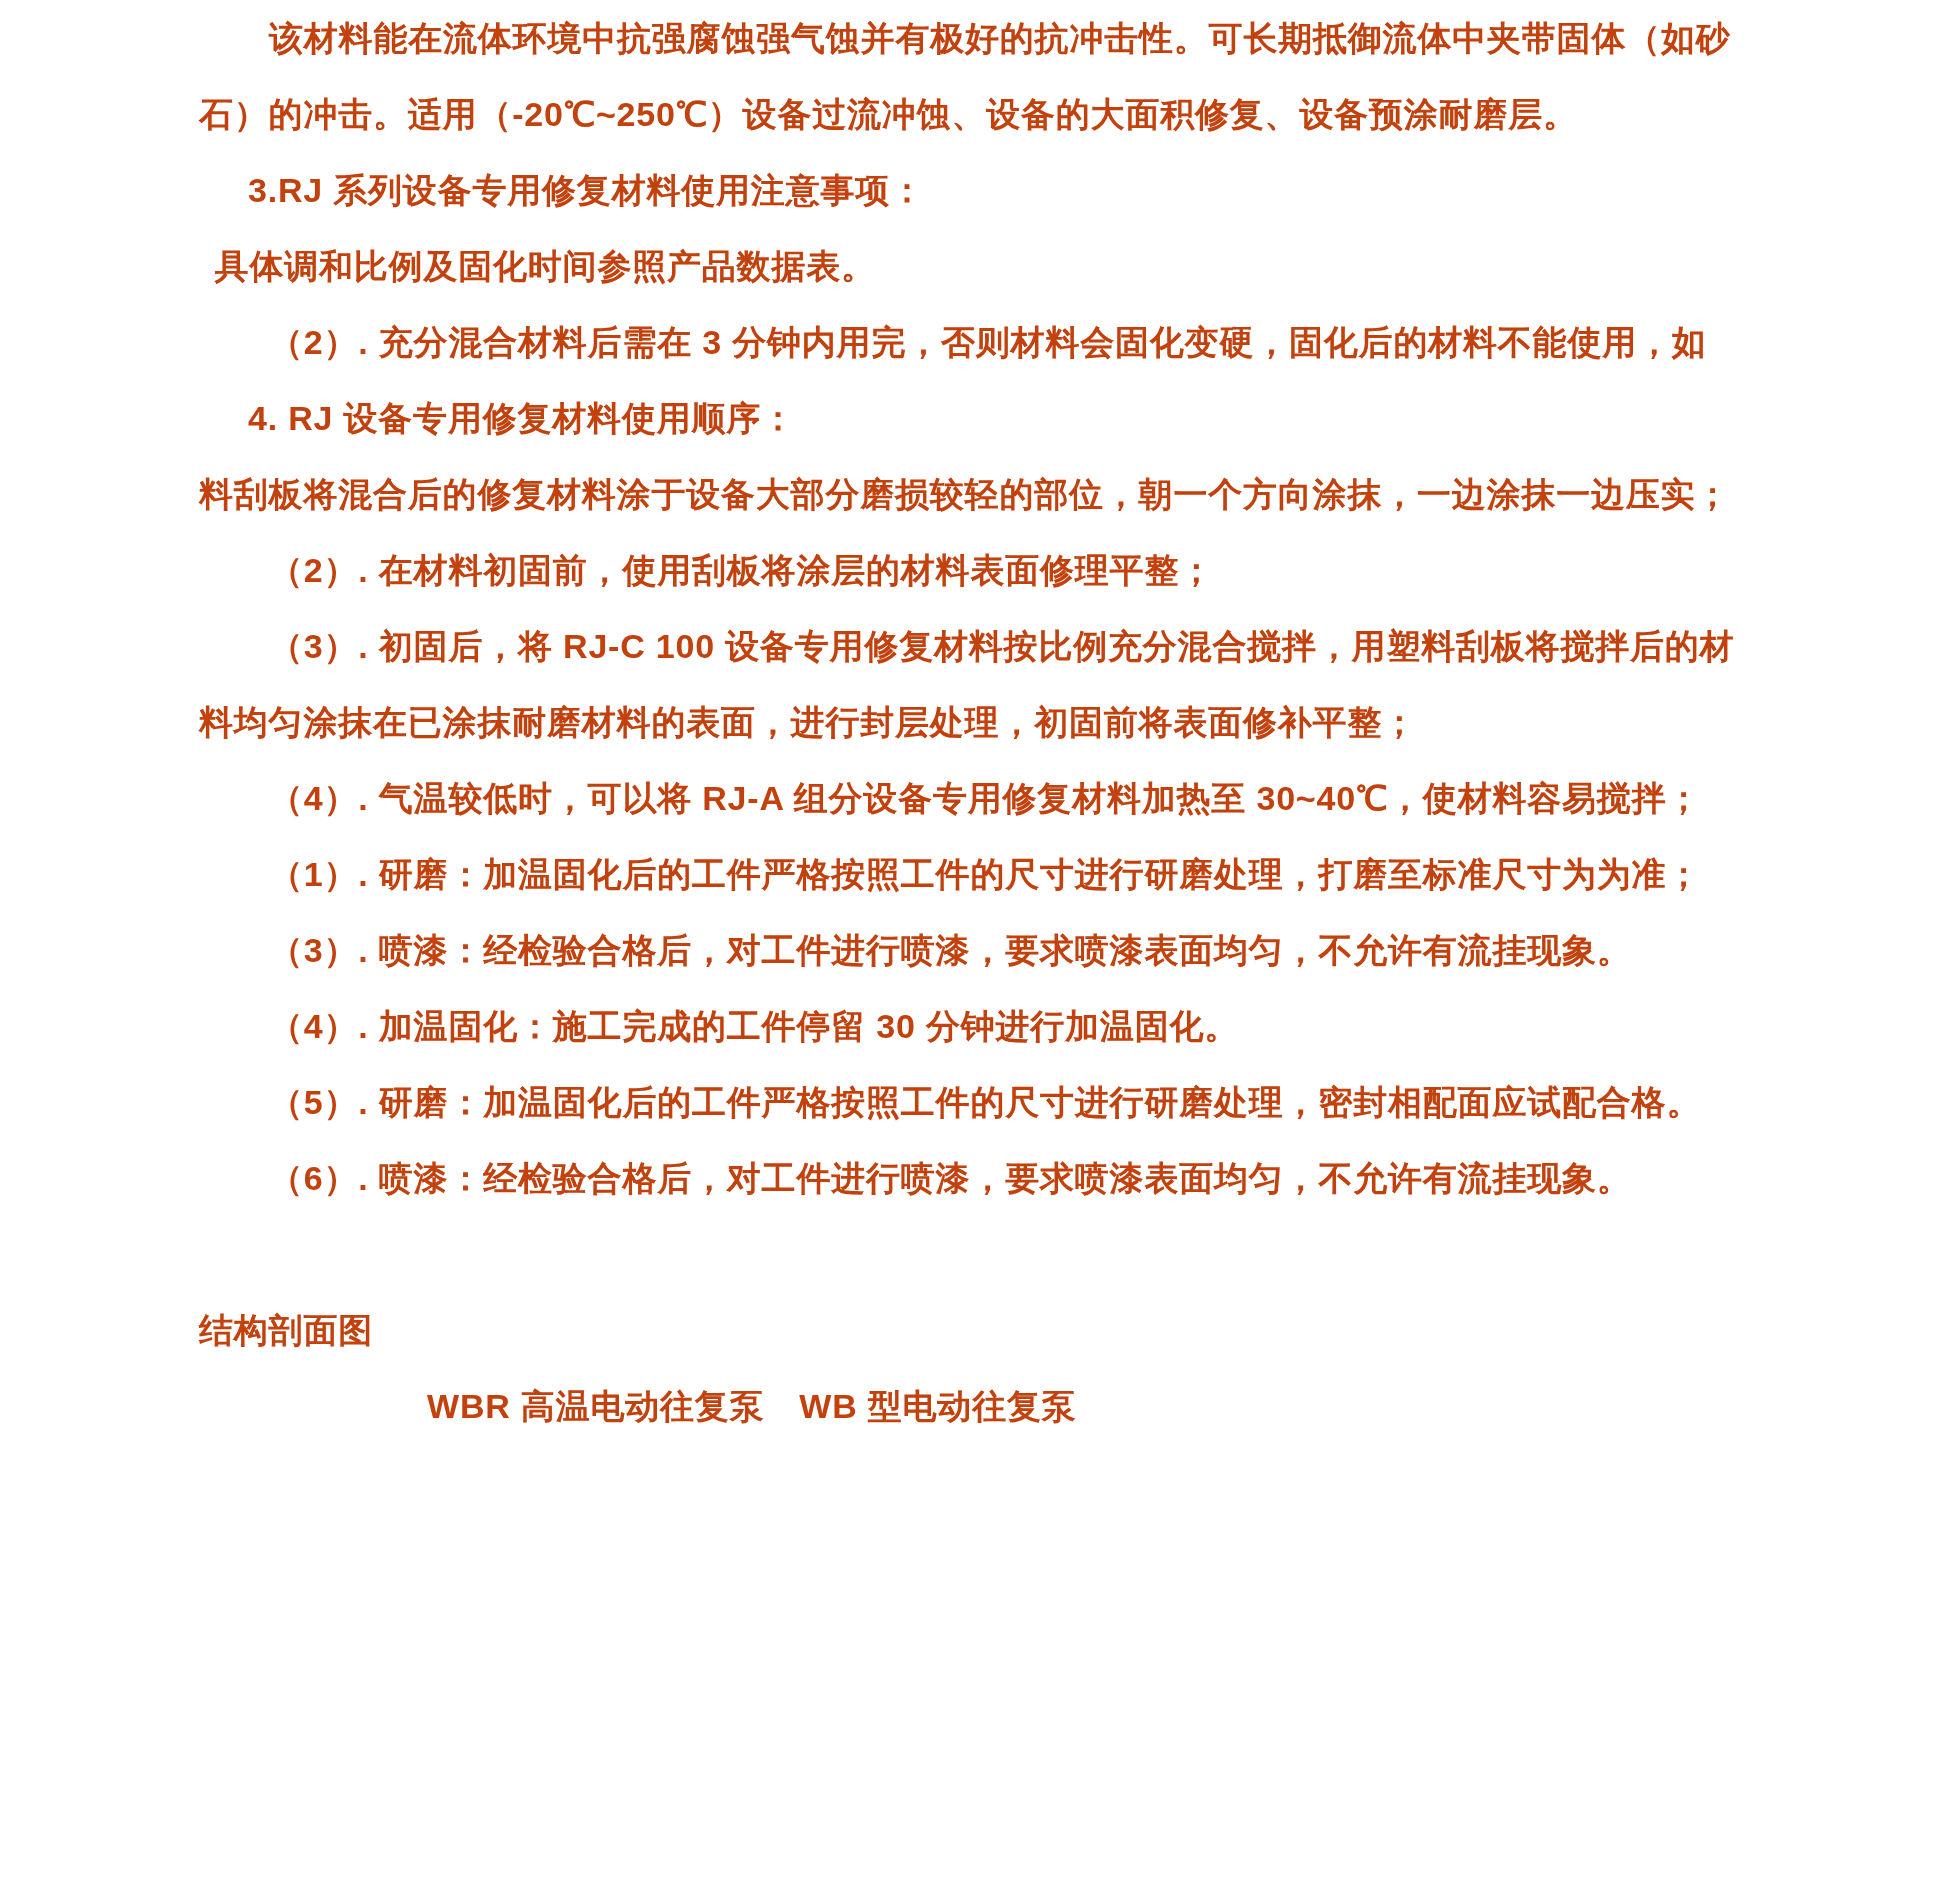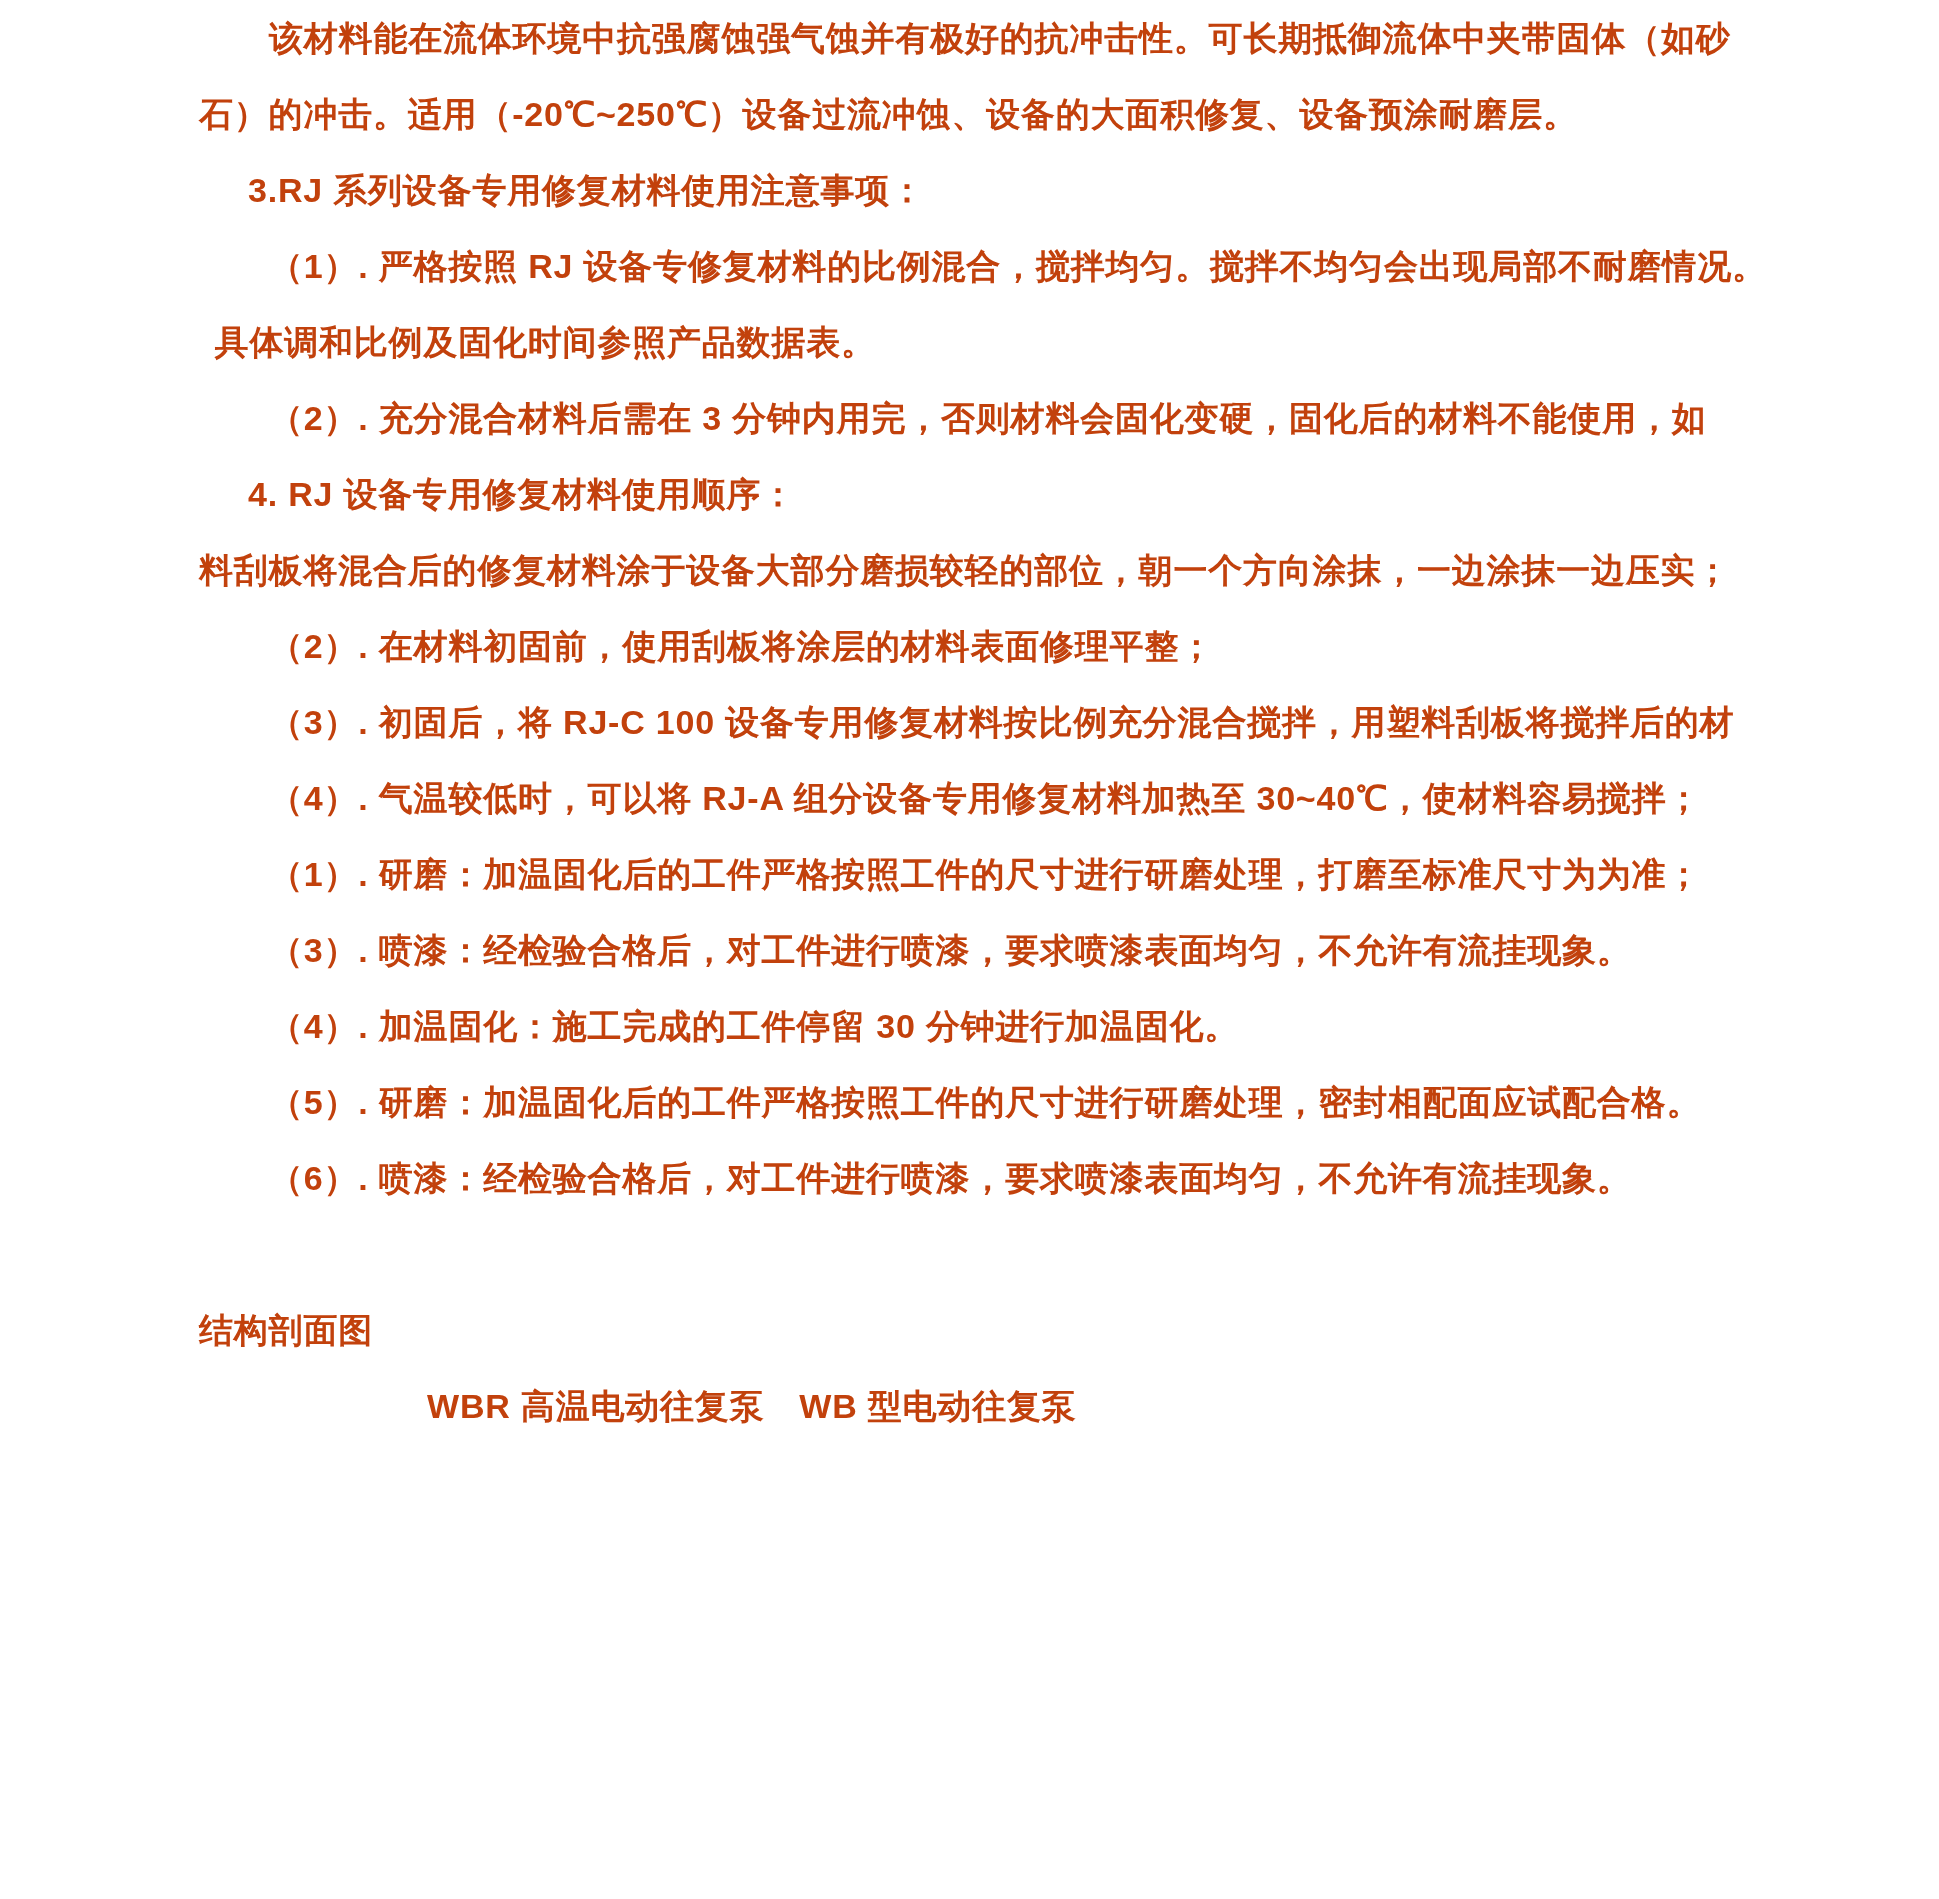--- a/index.html
+++ b/index.html
@@ -36,27 +36,27 @@
   .ind-para    { padding-left: 70px; }   
   .ind-caption { padding-left: 228px; }  
 </style>
 </head>
 <body>
 
 <div class="page" id="page">
     <div class="line ind-para">该材料能在流体环境中抗强腐蚀强气蚀并有极好的抗冲击性。可长期抵御流体中夹带固体（如砂</div>
     <div class="line ind-none">石）的冲击。适用（-20℃~250℃）设备过流冲蚀、设备的大面积修复、设备预涂耐磨层。</div>
     <div class="line ind-heading">3.RJ 系列设备专用修复材料使用注意事项：</div>
-    <div class="line ind-para">（1）. 严格按照 RJ 设备专修复材料的比例混合，搅拌均匀。搅拌不均匀会出现局部不耐磨情况。</div>
     <div class="line ind-half">具体调和比例及固化时间参照产品数据表。</div>
     <div class="line ind-para">（2）.  充分混合材料后需在 3 分钟内用完，否则材料会固化变硬，固化后的材料不能使用，如</div>
     <div class="line ind-heading">4.  RJ 设备专用修复材料使用顺序：</div>
     <div class="line ind-none">料刮板将混合后的修复材料涂于设备大部分磨损较轻的部位，朝一个方向涂抹，一边涂抹一边压实；</div>
     <div class="line ind-para">（2）.  在材料初固前，使用刮板将涂层的材料表面修理平整；</div>
     <div class="line ind-para">（3）.  初固后，将 RJ-C 100 设备专用修复材料按比例充分混合搅拌，用塑料刮板将搅拌后的材</div>
+    <div class="line ind-none">料均匀涂抹在已涂抹耐磨材料的表面，进行封层处理，初固前将表面修补平整；</div>
     <div class="line ind-para">（4）. 气温较低时，可以将 RJ-A 组分设备专用修复材料加热至 30~40℃，使材料容易搅拌；</div>
     <div class="line ind-para">（1）. 研磨：加温固化后的工件严格按照工件的尺寸进行研磨处理，打磨至标准尺寸为为准；</div>
     <div class="line ind-para">（3）. 喷漆：经检验合格后，对工件进行喷漆，要求喷漆表面均匀，不允许有流挂现象。</div>
     <div class="line ind-para">（4）. 加温固化：施工完成的工件停留 30 分钟进行加温固化。</div>
     <div class="line ind-para">（5）. 研磨：加温固化后的工件严格按照工件的尺寸进行研磨处理，密封相配面应试配合格。</div>
     <div class="line ind-para">（6）. 喷漆：经检验合格后，对工件进行喷漆，要求喷漆表面均匀，不允许有流挂现象。</div>
     <div class="line ind-none"></div>
     <div class="line ind-none">结构剖面图</div>
     <div class="line ind-caption">WBR 高温电动往复泵　WB 型电动往复泵</div>
   </div>

